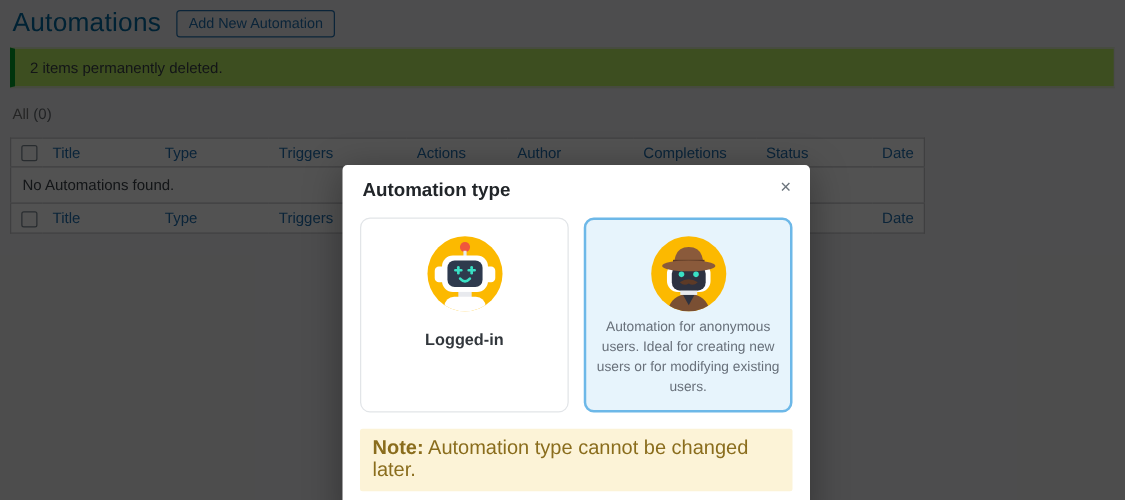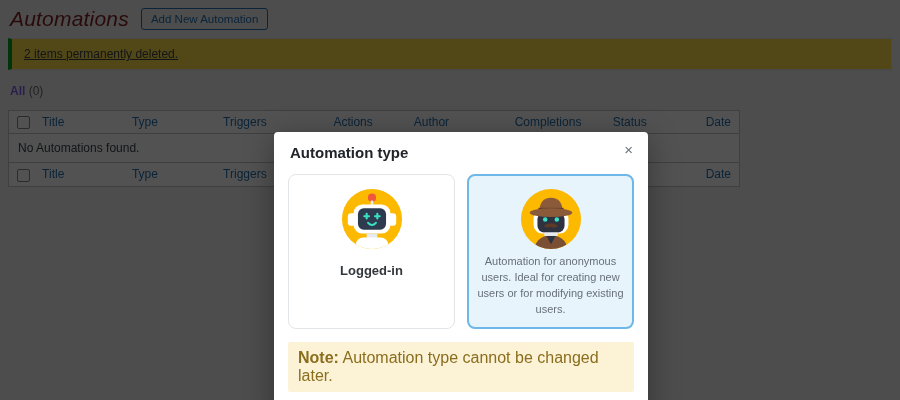--- a/index.html
+++ b/index.html
@@ -3,27 +3,27 @@
 <meta charset="utf-8">
 <style>
   * { margin:0; padding:0; box-sizing:border-box; }
   html,body { width:900px; height:400px; }
   body { font-family:"Liberation Sans", sans-serif; }
   .screen { position:relative; width:900px; height:400px; background:#f0f0f1; overflow:hidden; }
 
   
   .page { position:absolute; inset:0; }
   .page-header { display:flex; align-items:center; padding:7px 0 0 10px; }
-  .page-title { font-size:21px; font-weight:500; color:#7f1d1d; letter-spacing:.2px;font-style:italic; }
+  .page-title { font-size:21px; font-weight:500; color:#0369a1; letter-spacing:.2px; }
   .add-new-btn { margin-left:12px; background:transparent; border:1px solid #2271b1; color:#2271b1;
     font-size:11.5px; padding:4px 9px; border-radius:3px; cursor:pointer; font-family:inherit; }
-  .notice { margin:7px 8px 0 8px; background:#fde047; border:1px solid #e5e5e5; border-left:4px solid #00a32a;
-    padding:8px 12px; font-size:12px; color:#3c434a; box-shadow:0 1px 1px rgba(0,0,0,.04);text-decoration:underline; }
+  .notice { margin:7px 8px 0 8px; background:#bef264; border:1px solid #e5e5e5; border-left:4px solid #00a32a;
+    padding:8px 12px; font-size:12px; color:#3c434a; box-shadow:0 1px 1px rgba(0,0,0,.04); }
   .filters { margin:14px 0 0 10px; font-size:12px; }
-  .filter-all { font-weight:bold; color:#8b5cf6; text-decoration:none; }
+  .filter-all { font-weight:normal; color:#737373; text-decoration:none; }
   .filter-count { color:#646970; font-weight:normal; }
 
   table.list { width:732px; margin:12px 8px 0 8px; border-collapse:collapse; background:#fff; border:1px solid #c3c4c7; }
   table.list th, table.list td { font-size:12px; text-align:left; font-weight:400; }
   tr.cols th { padding:4px 8px; color:#2271b1; border-bottom:1px solid #c3c4c7; white-space:nowrap; }
   tr.cols.foot th { border-bottom:none; border-top:1px solid #c3c4c7; }
   td.empty { padding:7px 9px; color:#3c434a; }
   .cb-col { width:28px; padding:4px 0 4px 8px !important; }
   .cb { width:13px; height:13px; border:1px solid #7e8993; border-radius:2px; background:#fff; display:inline-block;
     appearance:none; -webkit-appearance:none; vertical-align:middle; }

